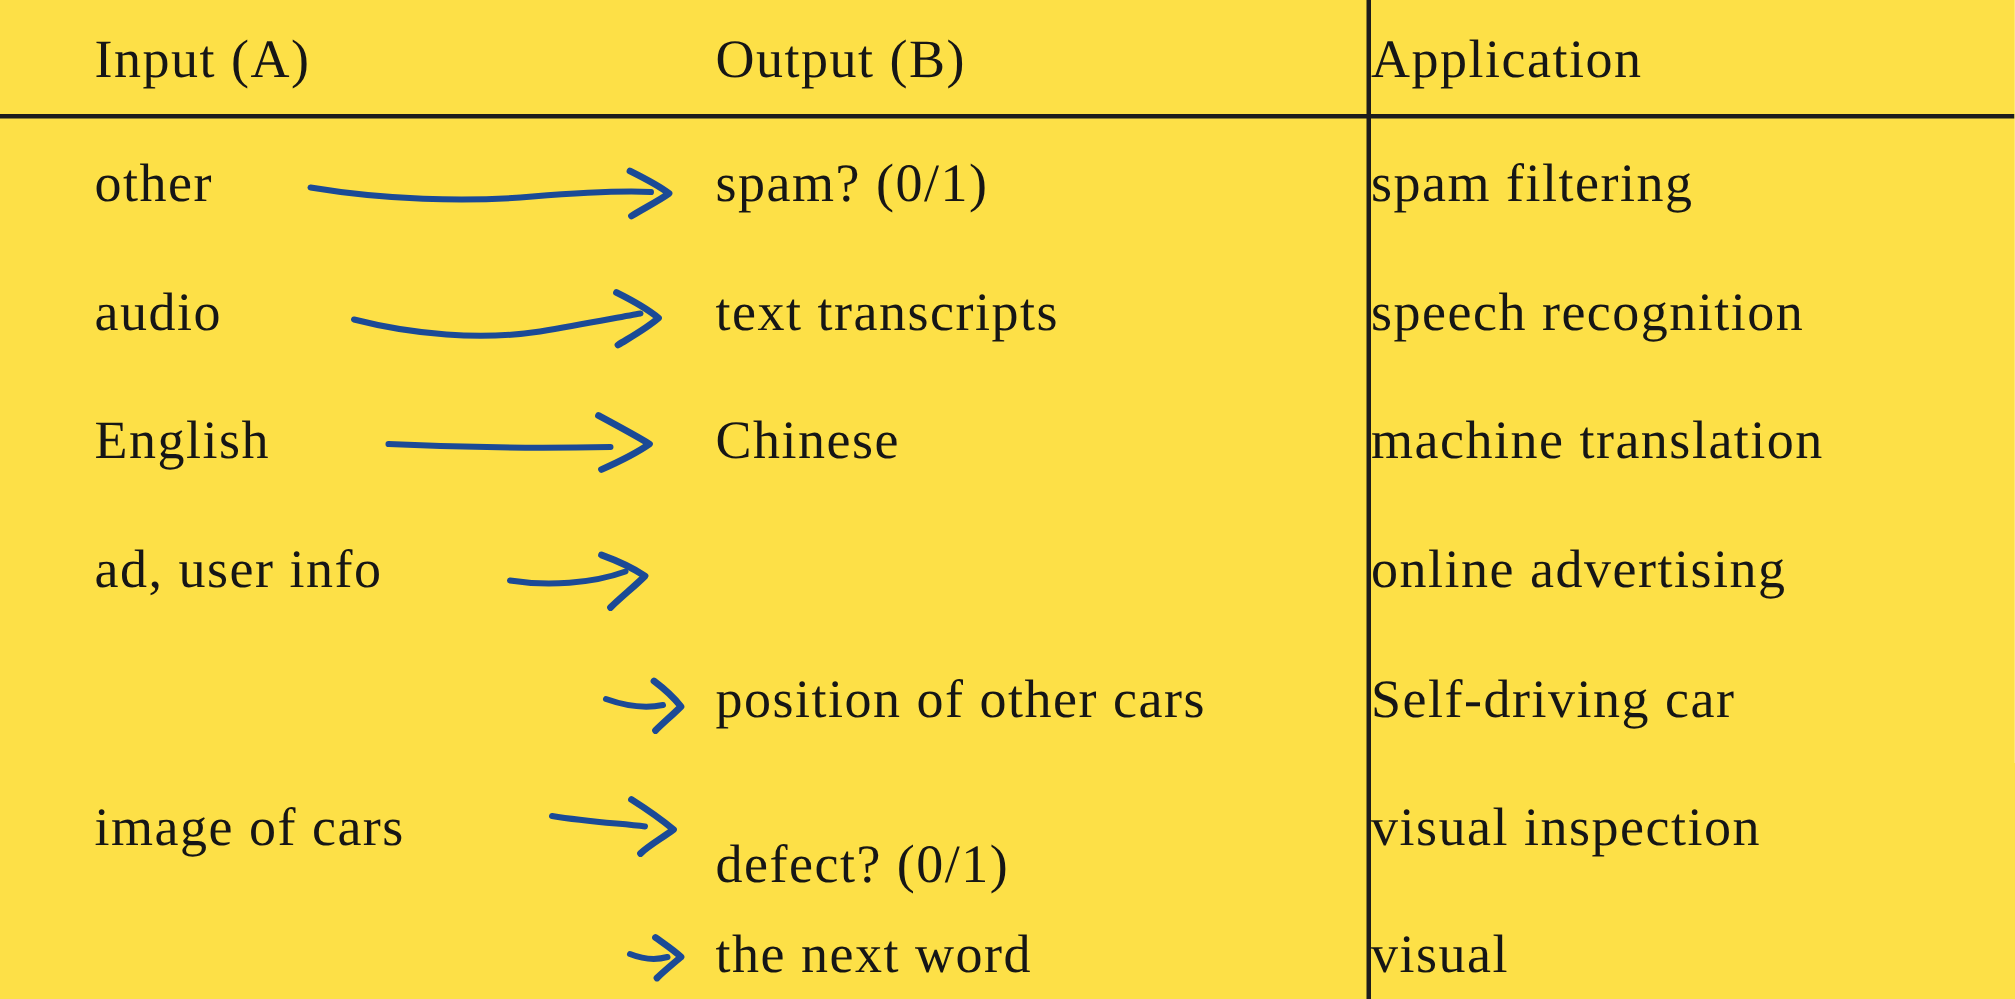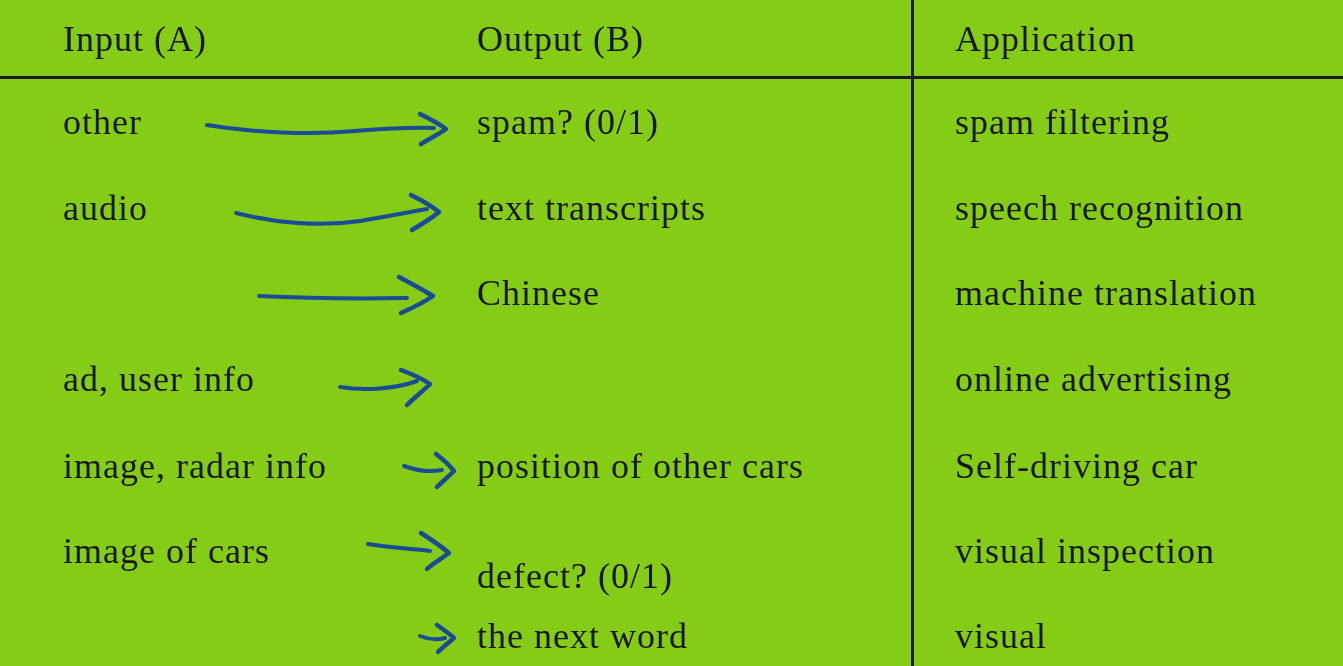--- a/index.html
+++ b/index.html
@@ -17,62 +17,62 @@
   .vline { left: 911px; top: 0; width: 3px; height: 666px; }
   .cell {
     position: absolute;
     font-size: 36px;
     line-height: 40px;
     letter-spacing: 1px;
     white-space: nowrap;
   }
   .col-input  { left: 63px; }
   .col-output { left: 477px; }
-  .col-app    { left: 955px; }
+  .col-app    { left: 914px; }
   .arrows-overlay {
     position: absolute;
     left: 0; top: 0;
     width: 1343px; height: 666px;
     pointer-events: none;
   }
   .arrow path {
     fill: none;
     stroke-linecap: round;
     stroke-linejoin: round;
   }
   .arrow .shaft { stroke-width: 4; }
   .arrow .head  { stroke-width: 4.5; }
 </style>
 </head>
 <body>
 
-<div class="slide" style="background: #84cc16; color: rgb(22, 22, 22);">
+<div class="slide" style="background: #fde047; color: rgb(22, 22, 22);">
 
   <div class="rule hline" style="background: rgb(28, 28, 28);"></div>
   <div class="rule vline" style="background: rgb(28, 28, 28);"></div>
 
   <div class="cell col-input" style="top:19px">Input (A)</div>
   <div class="cell col-output" style="top:19px">Output (B)</div>
   <div class="cell col-app" style="top:19px">Application</div>
 
   <div class="cell col-input" style="top:102px">other</div>
   <div class="cell col-output" style="top:102px">spam? (0/1)</div>
   <div class="cell col-app" style="top:102px">spam filtering</div>
 
   <div class="cell col-input" style="top:188px">audio</div>
   <div class="cell col-output" style="top:188px">text transcripts</div>
   <div class="cell col-app" style="top:188px">speech recognition</div>
 
+  <div class="cell col-input" style="top:273px">English</div>
   <div class="cell col-output" style="top:273px">Chinese</div>
   <div class="cell col-app" style="top:273px">machine translation</div>
 
   <div class="cell col-input" style="top:359px">ad, user info</div>
   <div class="cell col-app" style="top:359px">online advertising</div>
 
-  <div class="cell col-input" style="top:446px">image, radar info</div>
   <div class="cell col-output" style="top:446px">position of other cars</div>
   <div class="cell col-app" style="top:446px">Self-driving car</div>
 
   <div class="cell col-input" style="top:531px">image of cars</div>
   <div class="cell col-output" style="top:556px">defect? (0/1)</div>
   <div class="cell col-app" style="top:531px">visual inspection</div>
 
   <div class="cell col-output" style="top:616px">the next word</div>
   <div class="cell col-app" style="top:616px">visual</div>
 

